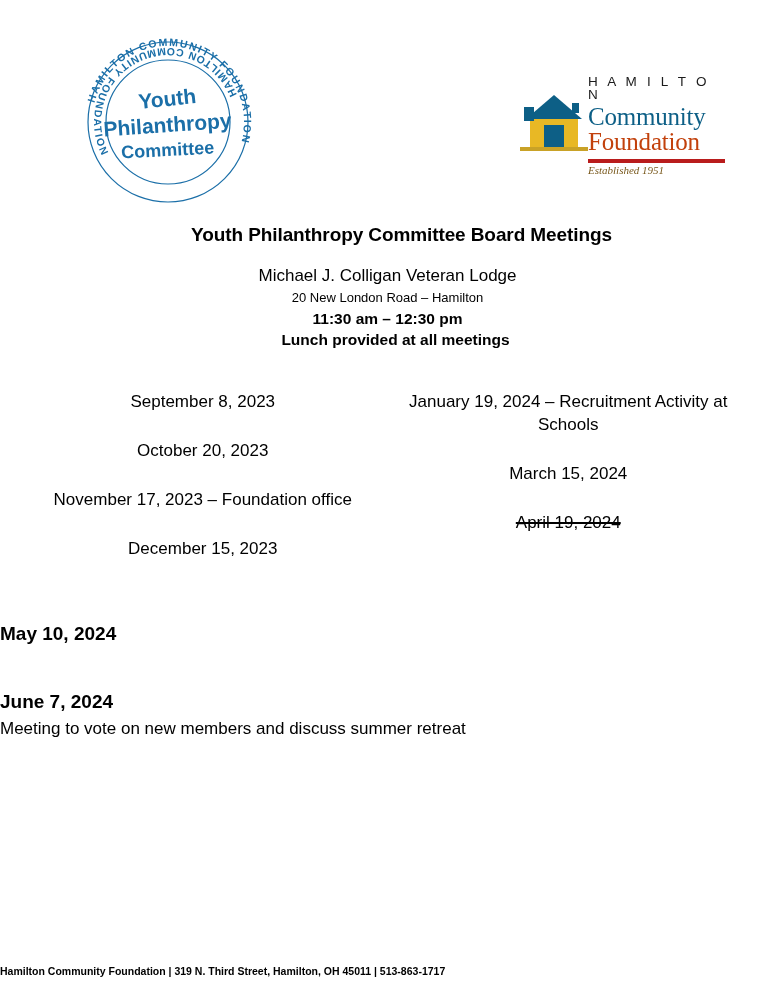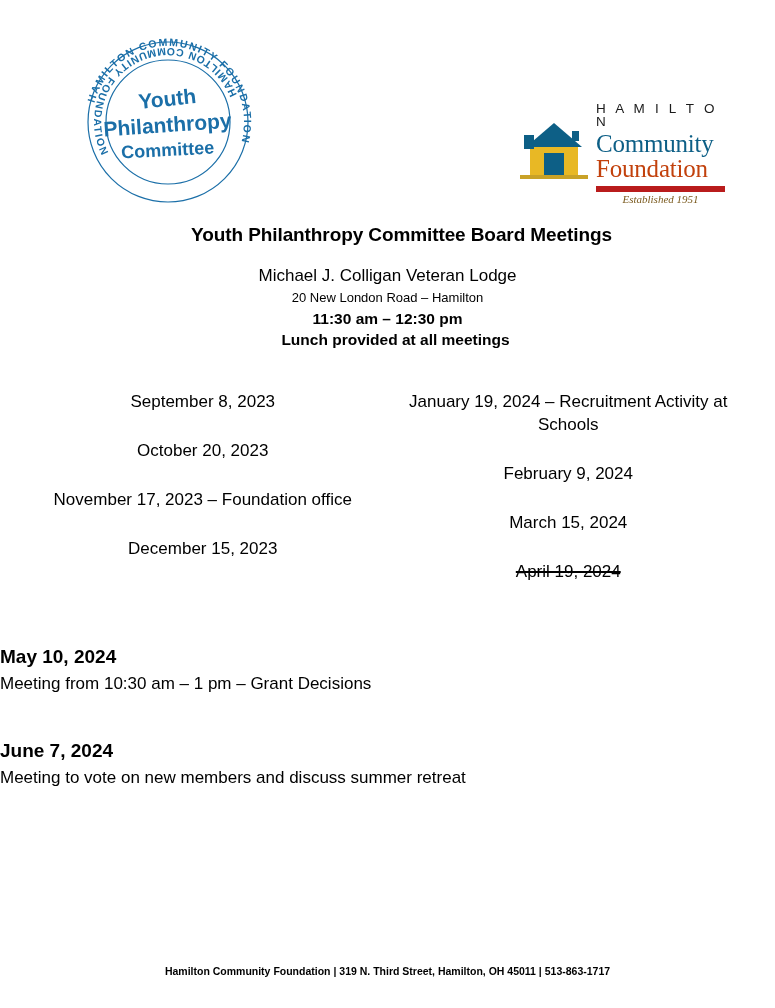--- a/index.html
+++ b/index.html
@@ -38,22 +38,21 @@
   }
 
   .hcf-logo {
     position: absolute;
     left: 520px;
     top: 80px;
     width: 205px;
     height: 90px;
     display: flex;
     align-items: center;
-    gap: 8px;
-    margin-top: 28px;
+    gap: 0;
   }
   .hcf-mark {
     width: 68px;
     height: 72px;
     position: relative;
     flex: 0 0 auto;
   }
   .hcf-text {
     display: flex;
     flex-direction: column;
@@ -78,23 +77,22 @@
     font-family: "Liberation Serif", serif;
     font-size: 25px;
     color: #c2410c;
     letter-spacing: -0.2px;
   }
   .hcf-est {
     font-family: "Liberation Serif", serif;
     font-style: italic;
     font-size: 11px;
     color: #7a5a1e;
-    text-align: center;
     margin-top: 5px;
-    border-top: 6px solid #b91c1c;
+    border-top: 4px solid #b91c1c;
     padding-top: 2px;
   }
 
   
   .doc-title {
     text-align: center;
     font-size: 19px;
     font-weight: bold;
     margin-top: 24px;
     letter-spacing: -0.1px;
@@ -160,21 +158,20 @@
   .special.second {
     margin-top: 46px;
   }
 
   
   .footer {
     position: absolute;
     left: 0;
     right: 0;
     bottom: 28px;
-    text-align: center;
     font-size: 10.5px;
     font-weight: bold;
     line-height: 1.5;
     color: #000;
   }
 </style>
 </head>
 <body>
 
 <div class="page">
@@ -231,29 +228,27 @@
 
   <div class="columns">
     <div class="col col-left">
       <div class="entry">September 8, 2023</div>
       <div class="entry">October 20, 2023</div>
       <div class="entry">November 17, 2023 – Foundation office</div>
       <div class="entry">December 15, 2023</div>
     </div>
     <div class="col col-right">
       <div class="entry">January 19, 2024 – Recruitment Activity at Schools</div>
-      <div class="entry">February 9, 2024</div>
       <div class="entry">March 15, 2024</div>
       <div class="entry strike">April 19, 2024</div>
     </div>
   </div>
 
   <div class="special">
     <div class="s-date">May 10, 2024</div>
-    <div class="s-desc">Meeting from 10:30 am – 1 pm – Grant Decisions</div>
   </div>
 
   <div class="special second">
     <div class="s-date">June 7, 2024</div>
     <div class="s-desc">Meeting to vote on new members and discuss summer retreat</div>
   </div>
 
   <div class="footer">
     <div>Hamilton Community Foundation | 319 N. Third Street, Hamilton, OH  45011 | 513-863-1717</div>
   </div>

